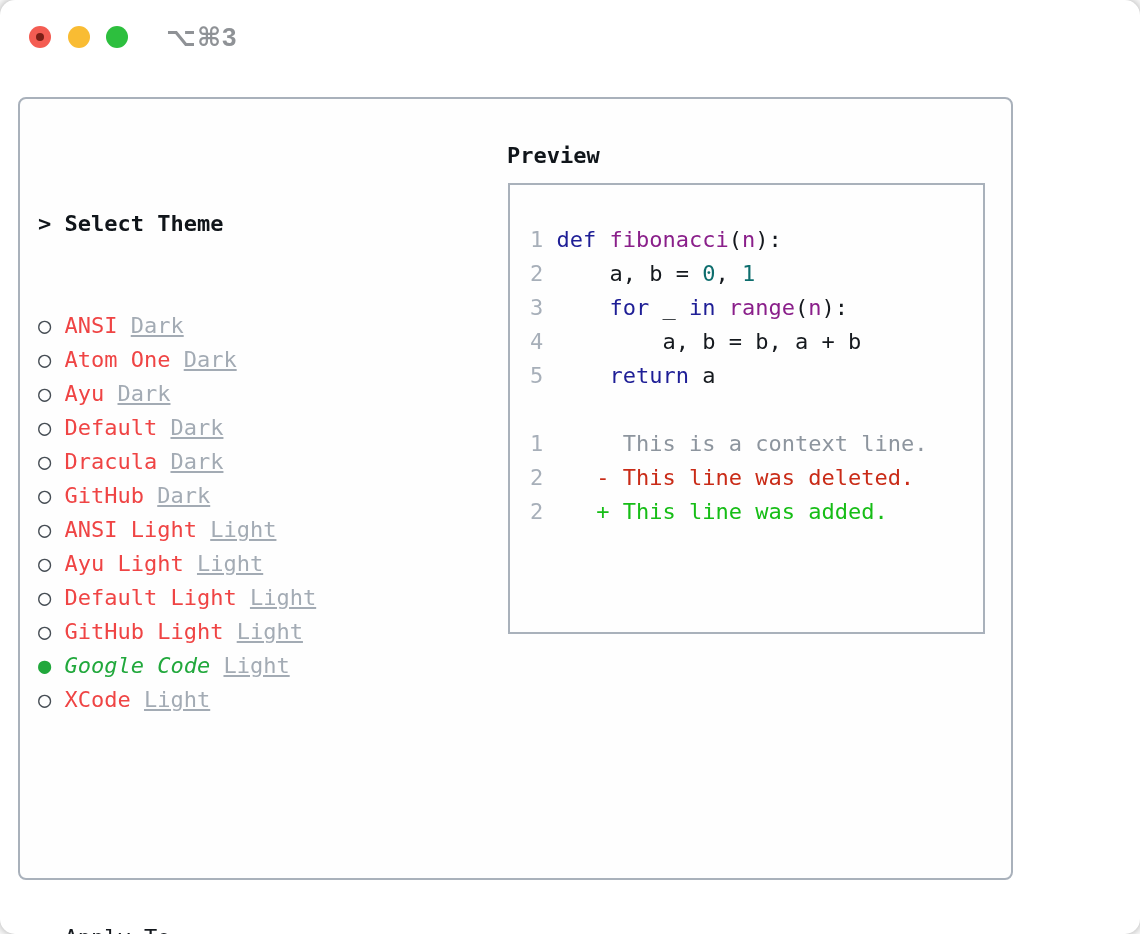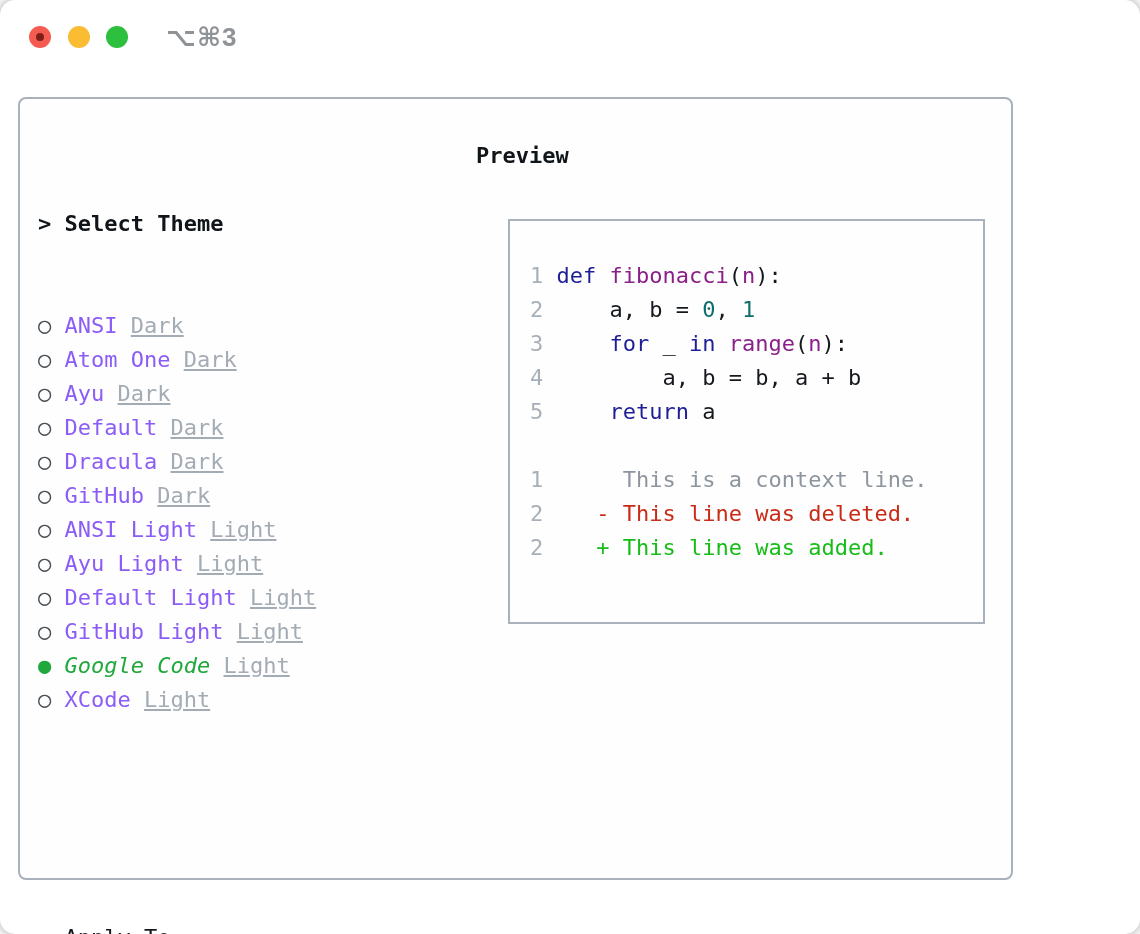--- a/index.html
+++ b/index.html
@@ -21,31 +21,31 @@
   }
   
   .panel{
     position:absolute;left:18px;top:97px;width:995px;height:783px;box-sizing:border-box;
     border:2px solid #a9b1bb;border-radius:8px;background:#fefefe;
   }
   .mono{font-size:22px;line-height:34px;white-space:pre;}
   .left-col{position:absolute;left:18px;top:40px;}
   .row{white-space:pre;}
   .title-row{font-weight:bold;color:#10151a;}
-  .name{color:#8b5cf6;}
+  .name{color:#ef4444;}
   .variant{color:var(--muted);text-decoration:underline;}
   .marker{color:#474e55;}
   .marker.selected{color:var(--accent);}
   .selected-name{color:var(--accent);font-style:italic;}
   .section-gap{margin-top:34px;}
   .apply-title{color:#14181d;}
   
-  .preview-title{position:absolute;left:456px;top:40px;font-weight:bold;color:#10151a;}
+  .preview-title{position:absolute;left:487px;top:40px;font-weight:bold;color:#10151a;}
   .preview-box{
-    position:absolute;left:488px;top:120px;width:477px;height:405px;box-sizing:border-box;
+    position:absolute;left:488px;top:84px;width:477px;height:451px;box-sizing:border-box;
     border:2px solid #a9b1bb;background:#fefefe;
   }
   .preview-box pre{margin:0;padding:38px 0 0 20px;font-family:"DejaVu Sans Mono",monospace;font-size:22px;line-height:34px;}
   .c-ln{color:#a7afb9;}
   .c-pl{color:#15191e;}
   .c-kw{color:var(--kw);}
   .c-fn{color:var(--fn);}
   .c-num{color:var(--numlit);}
   .c-ctx{color:var(--ctx);}
   .c-del{color:var(--del);}

